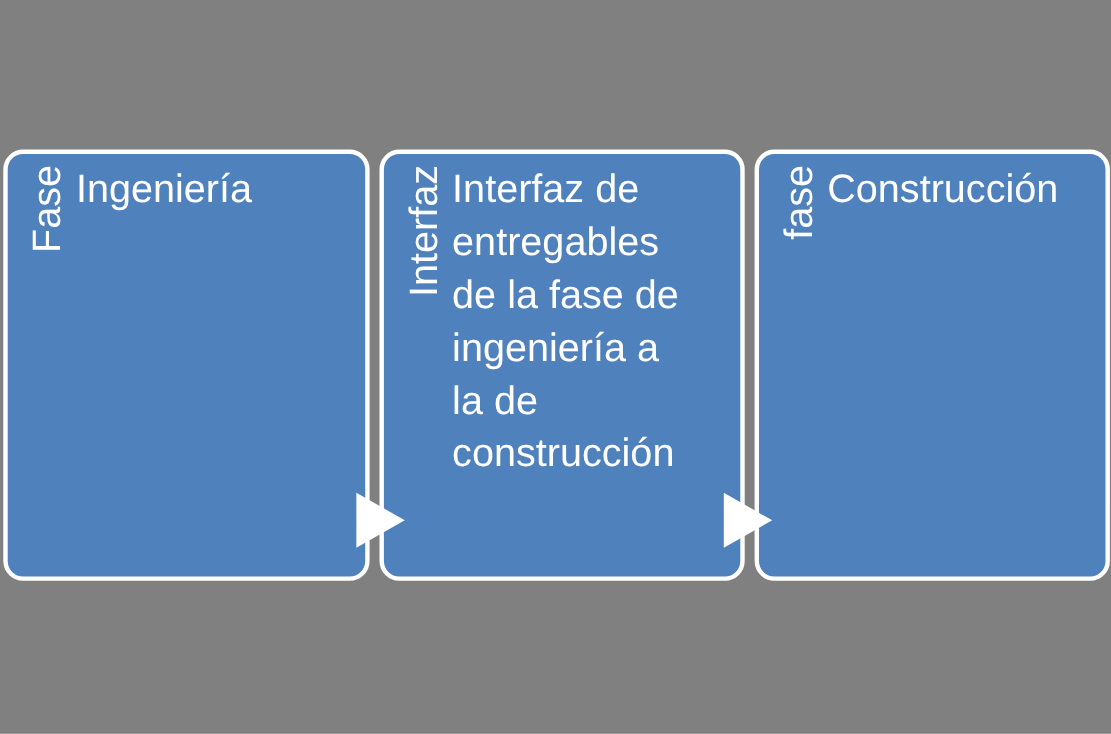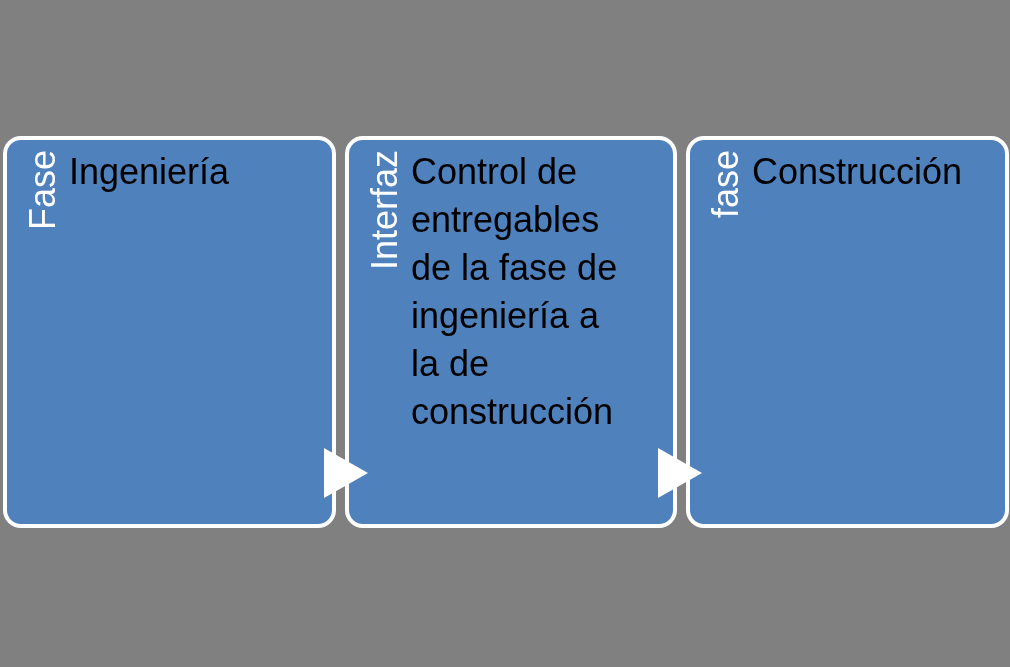--- a/index.html
+++ b/index.html
@@ -36,21 +36,21 @@
     color: #FFFFFF;
   }
   .box-content {
     position: absolute;
     left: 62px;
     top: 8px;
     right: 6px;
     font-size: 36px;
     line-height: 48px;
     white-space: pre-line;
-    color: #000000;
+    color: #ffffff;
   }
   .arrow-right {
     position: absolute;
     top: 448px;
     width: 0;
     height: 0;
     border-top: 25px solid transparent;
     border-bottom: 25px solid transparent;
     border-left: 44px solid #FFFFFF;
     z-index: 5;
@@ -63,21 +63,21 @@
 
 <div class="canvas">
 
   <div class="process-box box-1">
     <span class="vertical-label">Fase</span>
     <div class="box-content">Ingeniería</div>
   </div>
 
   <div class="process-box box-2">
     <span class="vertical-label">Interfaz</span>
-    <div class="box-content">Control de
+    <div class="box-content">Interfaz de
 entregables
 de la fase de
 ingeniería a
 la de
 construcción</div>
   </div>
 
   <div class="process-box box-3">
     <span class="vertical-label">fase</span>
     <div class="box-content">Construcción</div>

